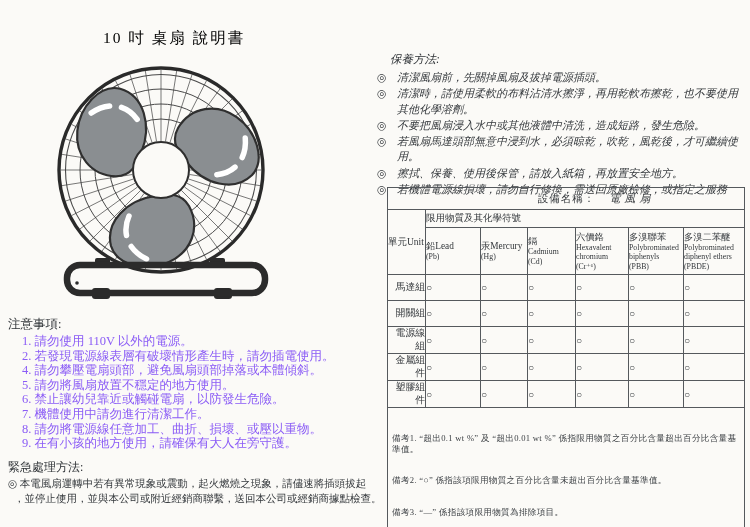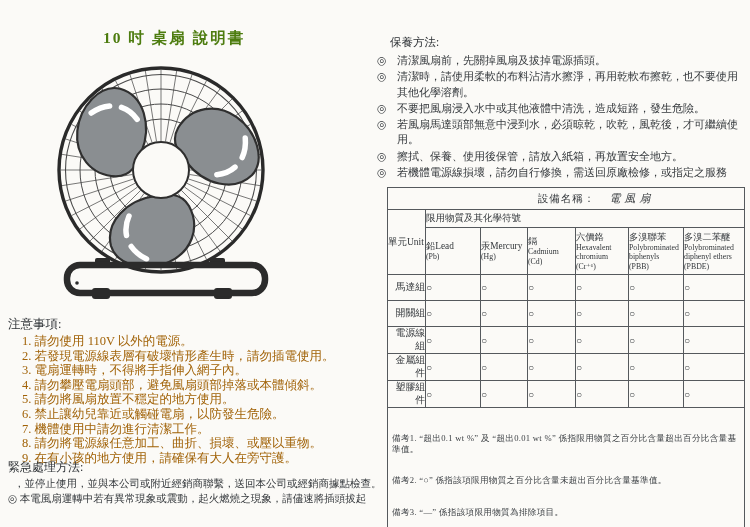--- a/index.html
+++ b/index.html
@@ -5,35 +5,35 @@
   html,body{margin:0;padding:0;background:#e8e6e2;}
   .page{
     position:relative;width:750px;height:527px;margin:0 auto;
     background:#fbfaf7;
     font-family:"Liberation Serif","DejaVu Serif",serif;
     color:#35393d;overflow:hidden;
   }
   
   .doc-title{
     position:absolute;left:103px;top:18px;
-    font-size:15.5px;font-weight:bold;letter-spacing:2px;color:#4d7c0f;
+    font-size:15.5px;font-weight:normal;letter-spacing:2px;color:#000000;
   }
   
   .fan-wrap{position:absolute;left:56px;top:62px;width:214px;height:240px;}
   
   .notice{position:absolute;left:8px;top:316px;width:374px;}
   .sec-heading{font-size:12.5px;color:#2e3236;margin:0 0 1px 0;}
-  .notice-item{font-size:12.5px;line-height:14.6px;padding-left:14px;color:#a16207;}
+  .notice-item{font-size:12.5px;line-height:14.6px;padding-left:14px;color:#8b5cf6;}
   
   .emergency{position:absolute;left:8px;top:459px;width:376px;}
   .emergency .sec-heading{font-size:12px;}
   .em-line{font-size:10.5px;line-height:14.8px;color:#34383c;}
   .em-line.cont{padding-left:6px;}
   
-  .care{position:absolute;left:377px;top:35px;width:371px;}
+  .care{position:absolute;left:377px;top:52px;width:371px;font-style:italic;}
   .care .sec-heading{font-size:11.5px;padding-left:13px;margin-bottom:3px;}
   .care-item{display:flex;font-size:11px;line-height:15.3px;margin-bottom:1px;color:#34383c;}
   .care-item .bullet{flex:none;width:20px;font-size:11px;}
   .care-item .care-text{flex:1;}
   
   .rohs{
     position:absolute;left:387px;top:187px;width:357px;
     border-collapse:collapse;table-layout:fixed;
     color:#33373b;
   }
@@ -137,33 +137,32 @@
         <rect x="11" y="203" width="198" height="28" rx="13" fill="none" stroke="#2b2b2b" stroke-width="6.5"></rect>
         <circle cx="21" cy="221" r="1.8" fill="#2b2b2b"></circle>
       </g>
     </svg>
   </div>
 
   <div class="notice">
     <div class="sec-heading">注意事項:</div>
     <div class="notice-item">1. 請勿使用 110V 以外的電源。</div>
     <div class="notice-item">2. 若發現電源線表層有破壞情形產生時，請勿插電使用。</div>
-    <div class="notice-item">3. 電扇運轉時，不得將手指伸入網子內。</div>
     <div class="notice-item">4. 請勿攀壓電扇頭部，避免風扇頭部掉落或本體傾斜。</div>
     <div class="notice-item">5. 請勿將風扇放置不穩定的地方使用。</div>
     <div class="notice-item">6. 禁止讓幼兒靠近或觸碰電扇，以防發生危險。</div>
     <div class="notice-item">7. 機體使用中請勿進行清潔工作。</div>
     <div class="notice-item">8. 請勿將電源線任意加工、曲折、損壞、或壓以重物。</div>
     <div class="notice-item">9. 在有小孩的地方使用，請確保有大人在旁守護。</div>
   </div>
 
   <div class="emergency">
     <div class="sec-heading">緊急處理方法:</div>
+    <div class="em-line">◎ 本電風扇運轉中若有異常現象或震動，起火燃燒之現象，請儘速將插頭拔起</div>
     <div class="em-line cont">，並停止使用，並與本公司或附近經銷商聯繫，送回本公司或經銷商據點檢查。</div>
-    <div class="em-line">◎ 本電風扇運轉中若有異常現象或震動，起火燃燒之現象，請儘速將插頭拔起</div>
   </div>
 
   <div class="care">
     <div class="sec-heading">保養方法:</div>
     <div class="care-item">
       <span class="bullet">◎</span>
       <span class="care-text">清潔風扇前，先關掉風扇及拔掉電源插頭。</span>
     </div>
     <div class="care-item">
       <span class="bullet">◎</span>

